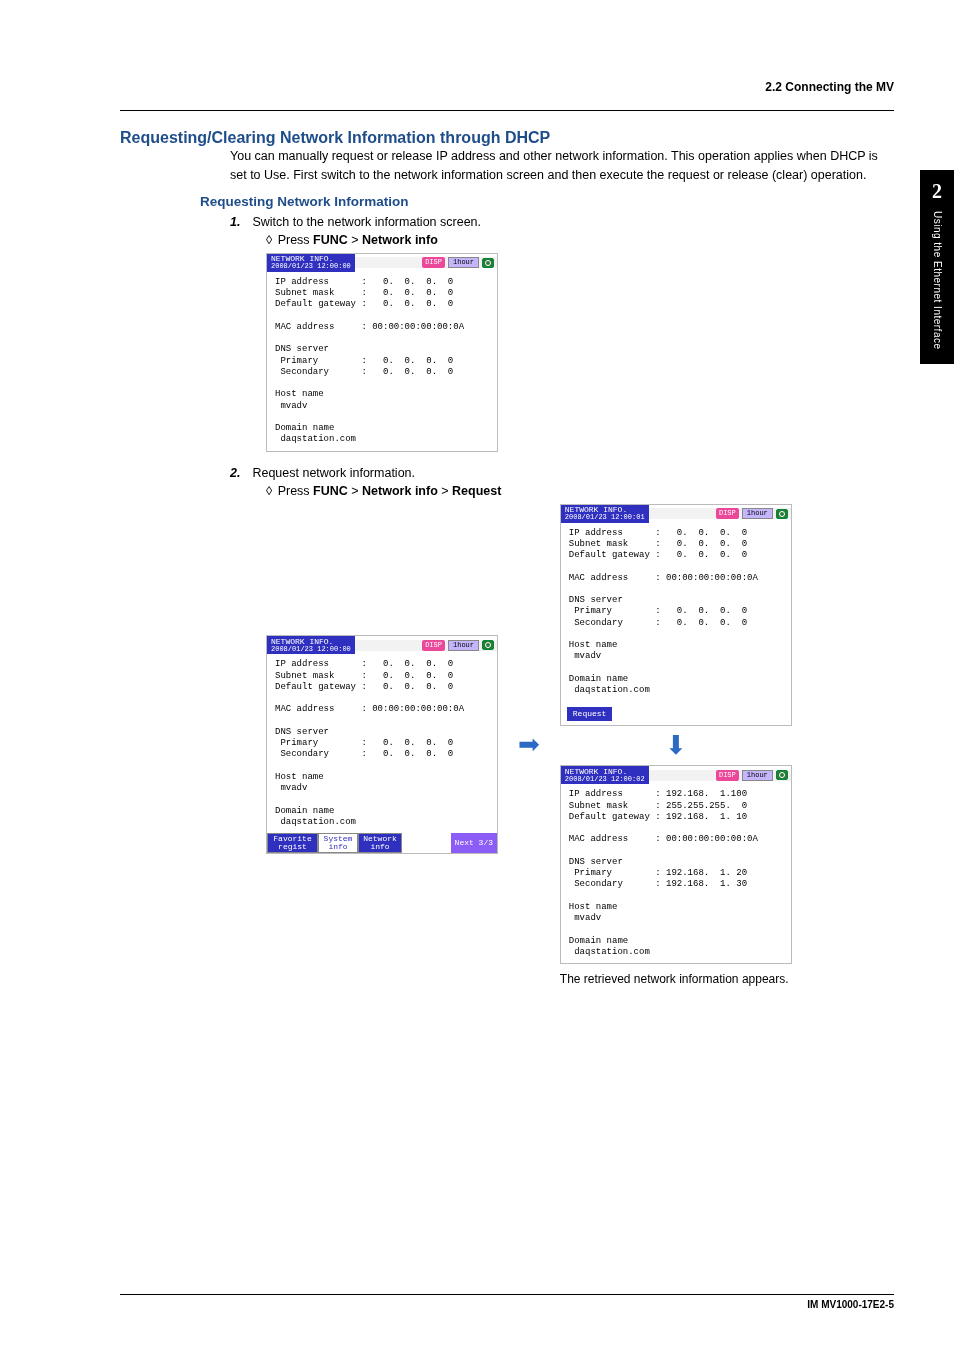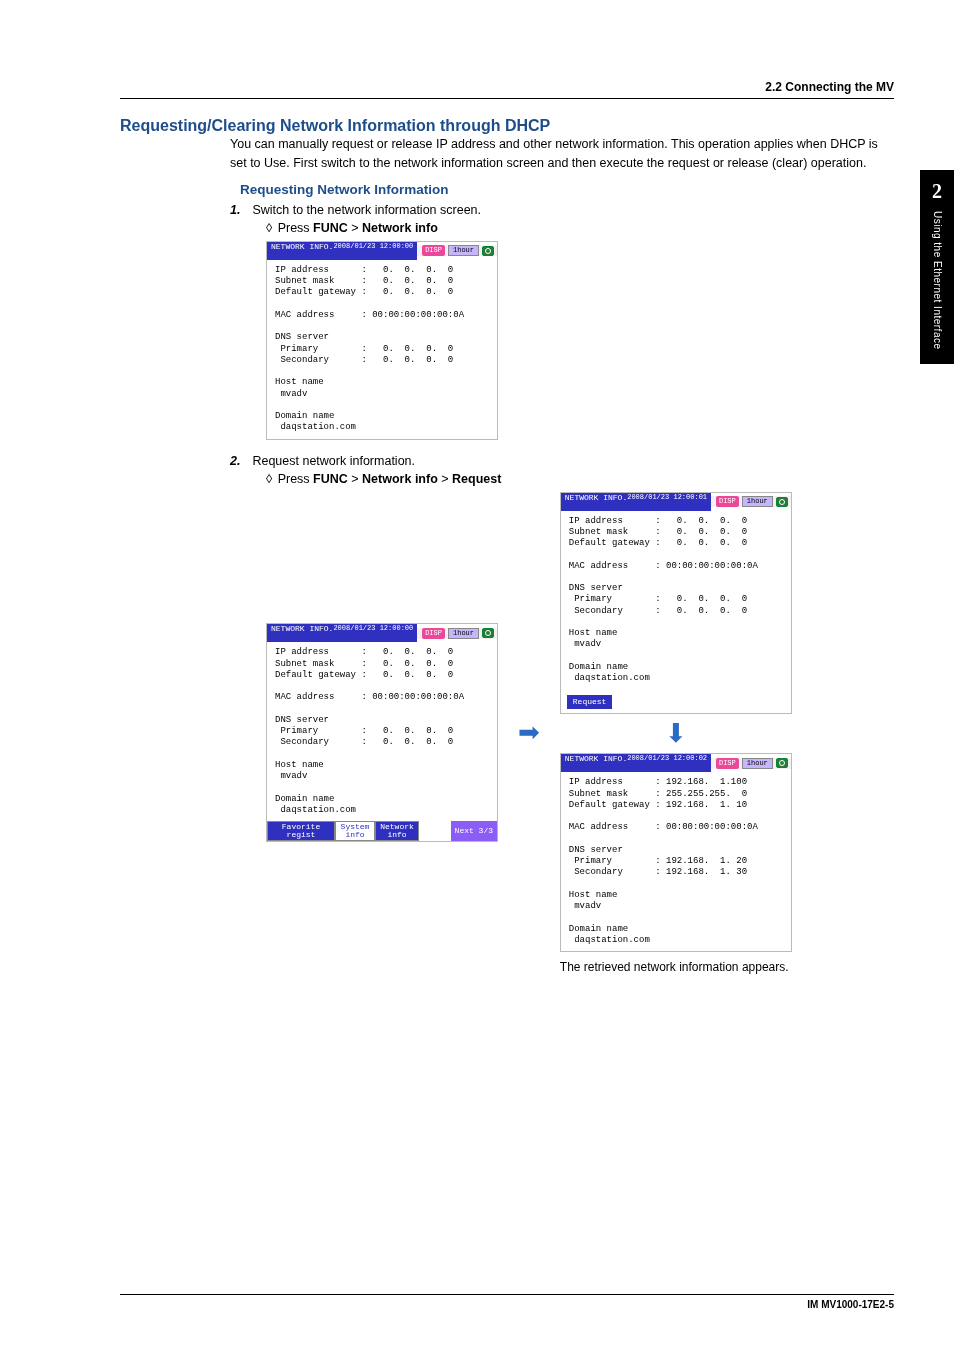--- a/index.html
+++ b/index.html
@@ -8,41 +8,41 @@
     font-family: Arial, Helvetica, sans-serif;
     background: #fff;
     color: #000;
     position: relative;
     padding: 80px 60px 40px 120px;
   }
   .section-header {
     text-align: right;
     font-size: 12px;
     font-weight: bold;
-    padding-bottom: 4px;
+    padding-bottom: 16px;
     border-bottom: 1px solid #000;
     margin-bottom: 18px;
   }
   .title {
     font-size: 16px;
     font-weight: bold;
     color: #1e4d8a;
     margin-bottom: 0;
   }
   .intro {
     font-size: 12.5px;
     line-height: 1.55;
     margin-left: 110px;
     margin-bottom: 8px;
   }
   .subheading {
     font-size: 13.5px;
     font-weight: bold;
     color: #1e4d8a;
-    margin-left: 120px;
+    margin-left: 80px;
     margin-top: 6px;
     margin-bottom: 6px;
   }
   .step {
     margin-left: 110px;
     font-size: 12.5px;
     display: flex;
     gap: 12px;
     margin-bottom: 4px;
   }
@@ -72,21 +72,21 @@
     height: 18px;
     background: #fff;
   }
   .screen-title-left {
     background: #3030c0;
     color: #fff;
     padding: 1px 4px;
     flex: 0 0 auto;
     height: 100%;
     display: flex;
-    flex-direction: row;
+    flex-direction: column;
     justify-content: center;
     line-height: 1;
   }
   .screen-title-left .t1 { font-size: 8px; }
   .screen-title-left .t2 { font-size: 7px; }
   .screen-title-right {
     flex: 1;
     display: flex;
     justify-content: flex-end;
     align-items: center;
@@ -319,21 +319,21 @@
 DNS server
  Primary        :   0.  0.  0.  0
  Secondary      :   0.  0.  0.  0
 
 Host name
  mvadv
 
 Domain name
  daqstation.com</div>
     <div class="screen-footer">
-      <div class="footer-btn inv" style="width:68px">
+      <div class="footer-btn inv" style="width:51px">
         <span><span>Favorite</span><br><span>regist</span></span>
       </div>
       <div class="footer-btn blue" style="width:40px">
         <span><span>System</span><br><span>info</span></span>
       </div>
       <div class="footer-btn inv" style="width:44px">
         <span><span>Network</span><br><span>info</span></span>
       </div>
       <div class="footer-spacer"></div>
       <div class="footer-next">Next 3/3</div>

